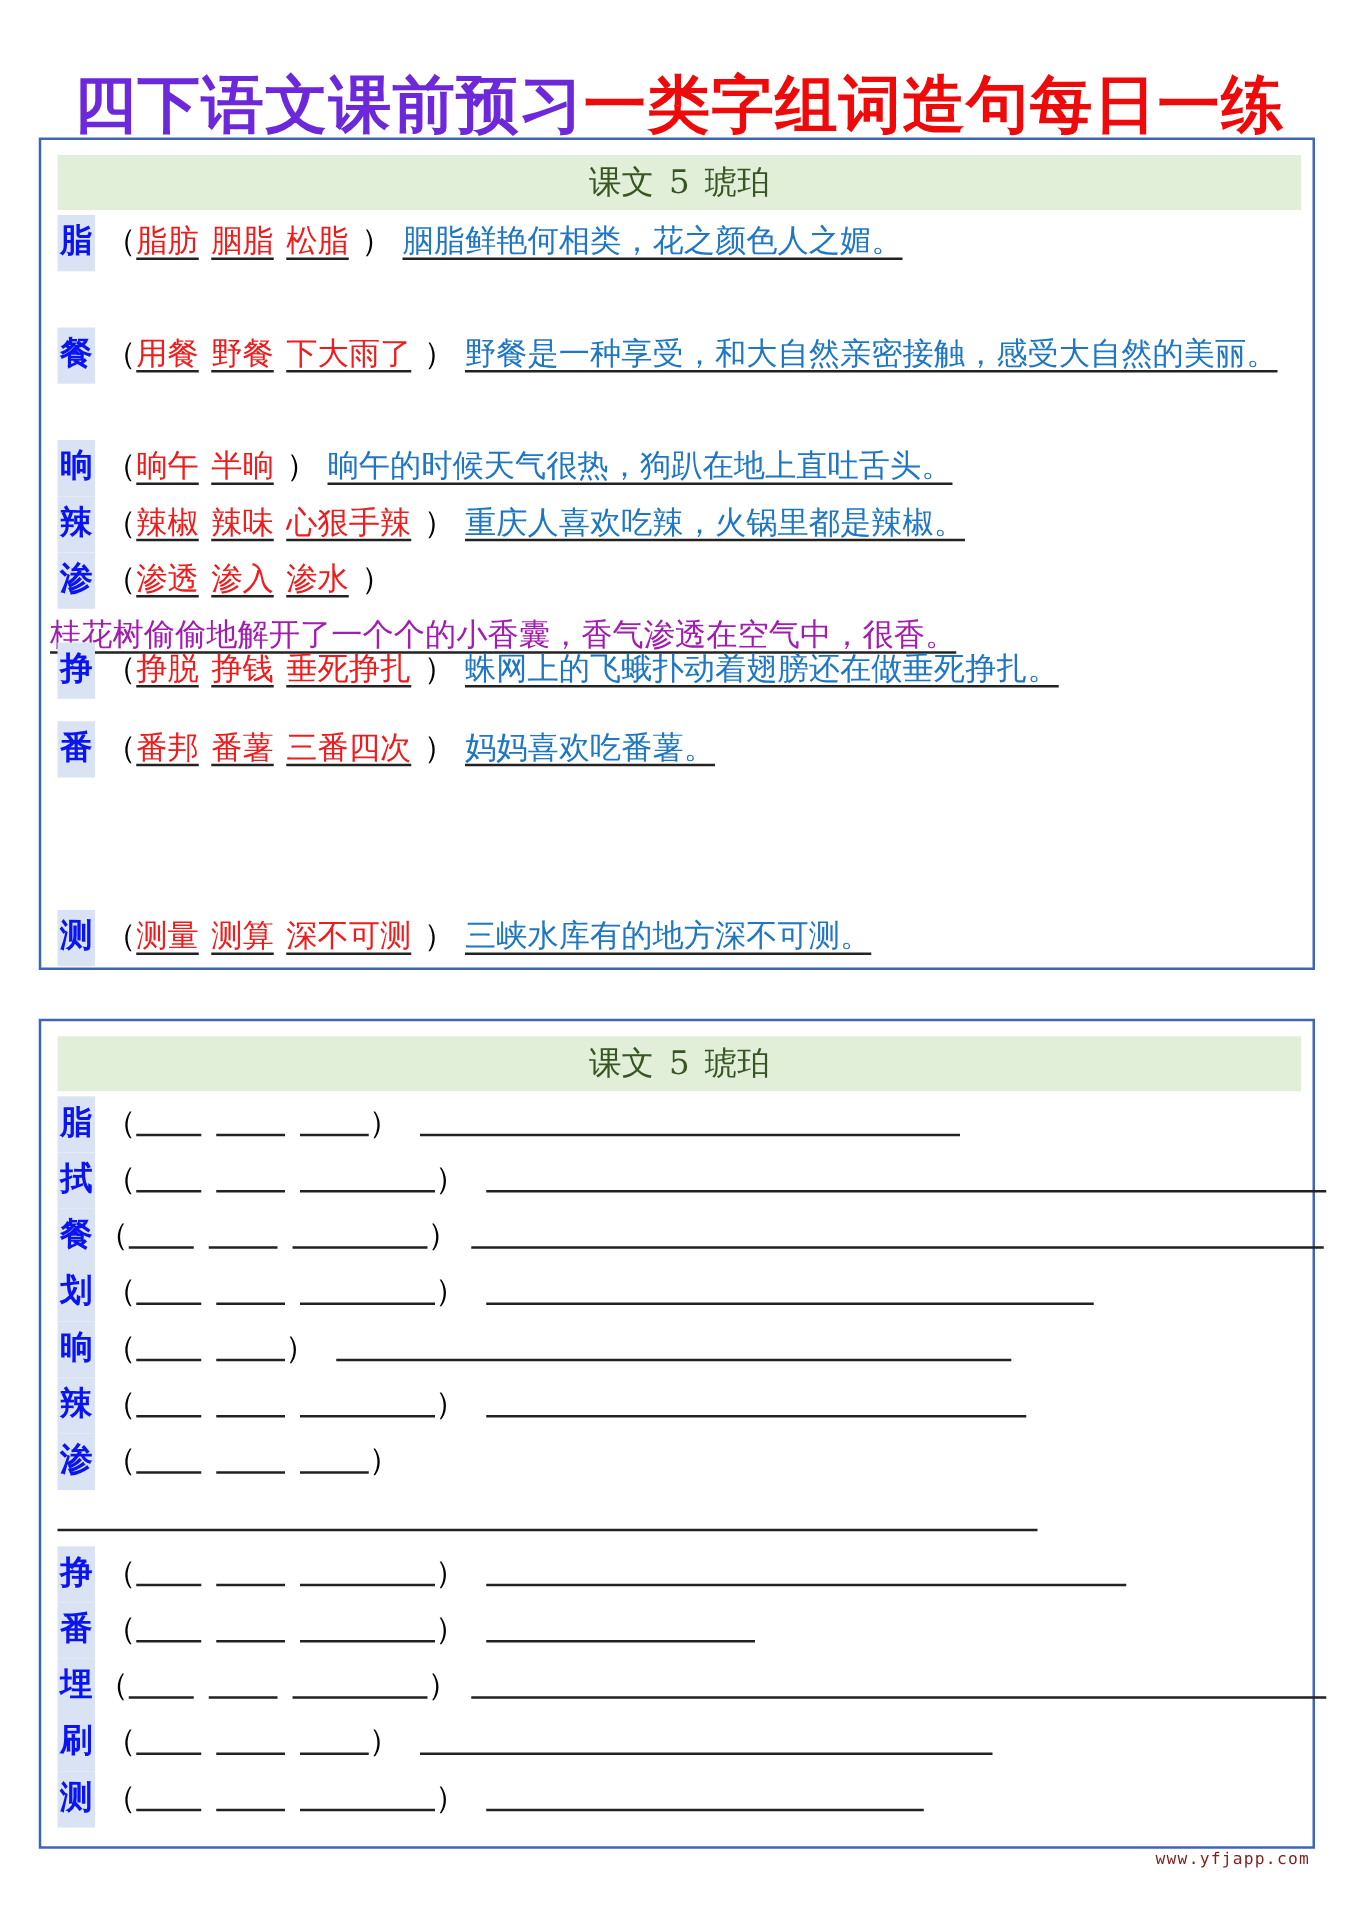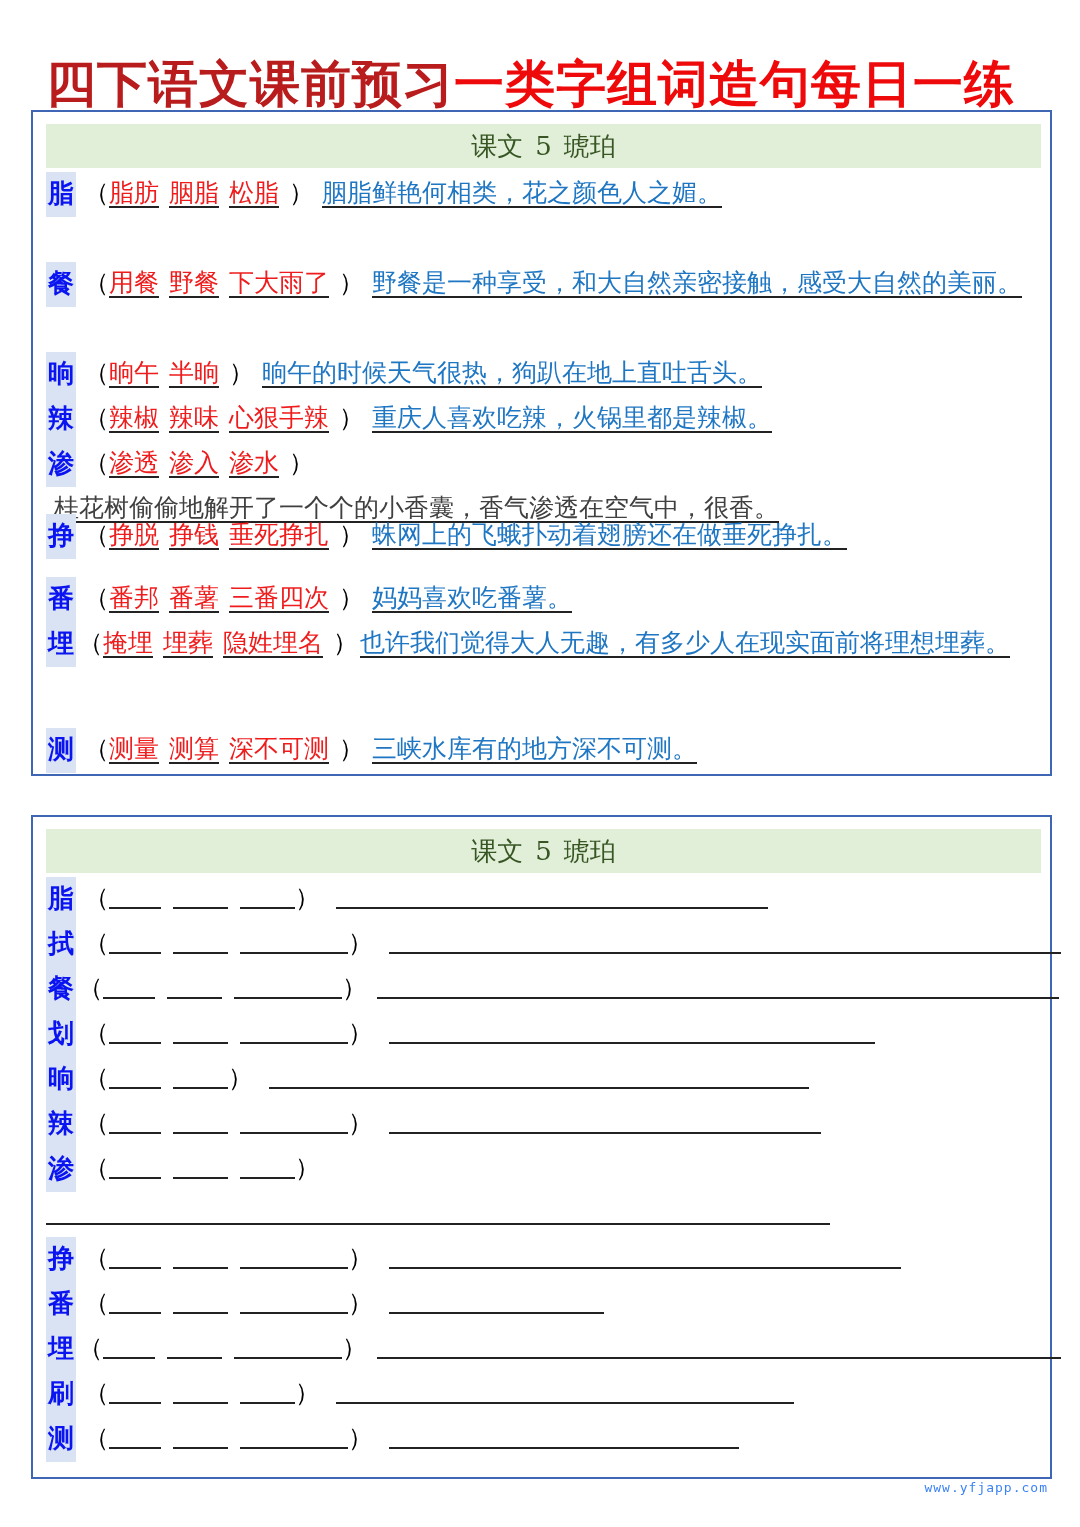--- a/index.html
+++ b/index.html
@@ -1,51 +1,51 @@
 <!DOCTYPE html>
 <html><head>
 <meta charset="utf-8">
 <style>
   html, body { margin: 0; padding: 0; background: #ffffff; }
   body { width: 1080px; height: 1527px; position: relative; overflow: hidden;
          font-family: "DejaVu Serif", "Liberation Serif", serif; }
   .title { position: absolute; left: 46px; top: 54px; font-size: 50px; font-weight: bold;
            letter-spacing: 1px; white-space: nowrap; line-height: 60px;
            font-family: "DejaVu Sans", sans-serif; }
-  .title .black { color: #b91c1c; }
+  .title .black { color: #6d28d9; margin-left: 13px; }
   .title .red { color: #ee0a0a; }
   .panel { position: absolute; left: 31px; width: 1021px; border: 2px solid #3f65b5;
            box-sizing: border-box; background: #fff; }
   .panel1 { top: 110px; height: 666px; }
   .panel2 { top: 815px; height: 664px; }
   .lesson-bar { position: absolute; left: 13px; width: 995px; top: 12px; height: 44px;
                 background: #e1efd9; color: #375623; font-size: 26px; text-align: center;
                 line-height: 44px; font-family: "DejaVu Serif", serif; }
   .lesson-bar span { margin: 0 6px; }
   .row { position: absolute; left: 13px; height: 45px; white-space: nowrap;
          font-size: 25px; line-height: 42px; }
   .char { display: inline-block; width: 30px; height: 45px; background: #dae3f3;
           color: #0a14f0; font-weight: bold; font-size: 26px; text-align: center;
           font-family: "DejaVu Sans", sans-serif; vertical-align: top; }
   .paren { color: #000; margin-left: 8px; }
   .word { color: #ee1c1c; text-decoration: underline; text-decoration-color: #222;
           text-underline-offset: 5px; margin-right: 10px; }
   .word:last-of-type { margin-right: 0; }
   .sent { color: #1f76c2; text-decoration: underline; text-decoration-color: #222;
           text-underline-offset: 5px; margin-left: 8px; }
-  .sent-line { position: absolute; left: 21px; font-size: 25px; line-height: 42px;
-               color: #404040; text-decoration: underline; text-decoration-color: #222;
+  .sent-line { position: absolute; left: 7px; font-size: 25px; line-height: 42px;
+               color: #a21caf; text-decoration: underline; text-decoration-color: #222;
                text-underline-offset: 5px; white-space: nowrap; }
   .blank { display: inline-block; border-bottom: 2px solid #222; height: 30px; vertical-align: top;
            margin-right: 12px; }
   .blank.last { margin-right: 0; }
   .longblank { display: inline-block; border-bottom: 2px solid #222; height: 30px;
                vertical-align: top; margin-left: 16px; }
   .hline { position: absolute; left: 13px; border-bottom: 2px solid #222; }
-  .watermark { position: absolute; right: 32px; top: 1480px; font-size: 13px; color: #3b82f6;
+  .watermark { position: absolute; right: 32px; top: 1480px; font-size: 13px; color: #7f1d1d;
                font-family: "DejaVu Sans Mono", monospace; letter-spacing: 1px; }
 </style>
 </head>
 <body>
 
 <div class="title">
   <span class="black">四下语文课前预习</span><span class="red">一类字组词造句每日一练</span>
 </div>
 
 <div class="panel panel1">
@@ -77,23 +77,20 @@
   <div class="sent-line" style="top:375px">桂花树偷偷地解开了一个个的小香囊，香气渗透在空气中，很香。</div>
 
   <div class="row" style="top:402px">
     <span class="char">挣</span><span class="paren">（</span><span class="word">挣脱</span><span class="word">挣钱</span><span class="word">垂死挣扎</span><span>）</span><span class="sent">蛛网上的飞蛾扑动着翅膀还在做垂死挣扎。</span>
   </div>
 
   <div class="row" style="top:465px">
     <span class="char">番</span><span class="paren">（</span><span class="word">番邦</span><span class="word">番薯</span><span class="word">三番四次</span><span>）</span><span class="sent">妈妈喜欢吃番薯。</span>
   </div>
 
-  <div class="row" style="top:510px">
-    <span class="char">埋</span><span class="paren" style="margin-left:2px">（</span><span class="word">掩埋</span><span class="word">埋葬</span><span class="word">隐姓埋名</span><span>）</span><span class="sent" style="margin-left:2px">也许我们觉得大人无趣，有多少人在现实面前将理想埋葬。</span>
-  </div>
 
 
   <div class="row" style="top:616px">
     <span class="char">测</span><span class="paren">（</span><span class="word">测量</span><span class="word">测算</span><span class="word">深不可测</span><span>）</span><span class="sent">三峡水库有的地方深不可测。</span>
   </div>
 </div>
 
 <div class="panel panel2">
   <div class="lesson-bar">
     <span>课文</span><span>5</span><span>琥珀</span>

